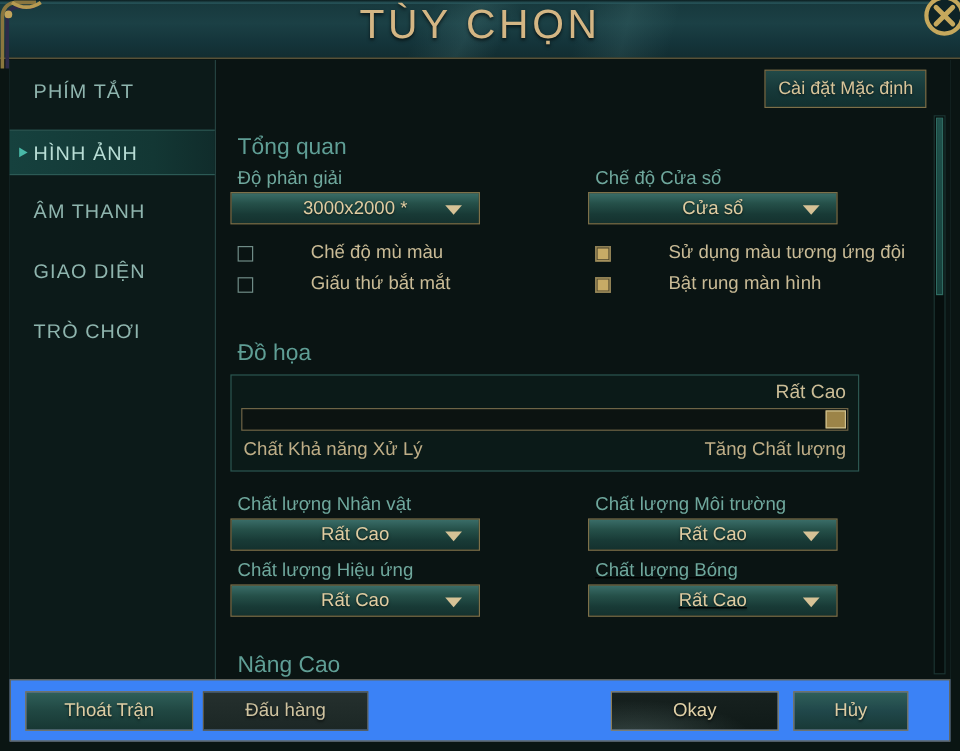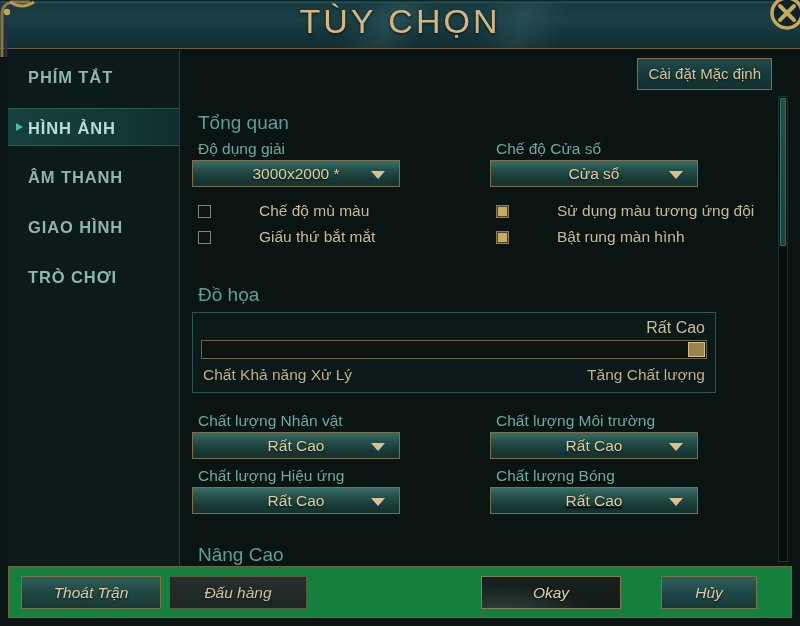--- a/index.html
+++ b/index.html
@@ -82,21 +82,20 @@
   }
   .side-item {
     position: relative;
     height: 38px;
     line-height: 38px;
     padding-left: 20px;
     color: #8fb5ae;
     font-size: 16.5px;
     letter-spacing: 0.9px;
     cursor: pointer;
-    font-weight: bold;
   }
   .side-item:nth-child(1) { margin-top: 8px; }
   .side-item + .side-item { margin-top: 12px; }
   .side-item.active {
     background: linear-gradient(90deg, #16413e 0%, #133734 70%, #102c2b 100%);
     border-top: 1px solid #2c5a55;
     border-bottom: 1px solid #2c5a55;
     color: #b8ddd5;
   }
   .side-arrow {
@@ -264,23 +263,22 @@
     width: 6px; height: 148px;
     background: linear-gradient(180deg, #20524c 0%, #17413c 100%);
     border: 1px solid #2f6b62;
   }
 
   
   .footer {
     position: absolute;
     left: 8px; top: 566px;
     width: 784px; height: 52px;
-    background: #15803d;
+    background: #3b82f6;
     border: 1px solid #6d6142;
-    font-style: italic;
   }
   .footer-btn {
     position: absolute;
     top: 9px;
     height: 33px;
     line-height: 31px;
     font-size: 15.5px;
     text-align: center;
     cursor: pointer;
     border: 1px solid #7d7049;
@@ -291,21 +289,21 @@
     left: 12px; width: 140px;
     background: linear-gradient(180deg, #2f5f59 0%, #204742 50%, #173733 100%);
   }
   .fb-surrender {
     left: 160px; width: 138px;
     border: 1px solid #5d5740;
     background: linear-gradient(180deg, #25302e 0%, #1c2725 100%);
     color: #cfc3a0;
   }
   .fb-okay {
-    left: 472px; width: 140px;
+    left: 500px; width: 140px;
     border: 1px solid #8b7c54;
     background:
       radial-gradient(ellipse at 12% 120%, rgba(180,215,210,0.22) 0%, rgba(0,0,0,0) 58%),
       linear-gradient(180deg, #17211f 0%, #101a18 100%);
     color: #e2d2a8;
   }
   .fb-cancel {
     left: 652px; width: 96px;
     background: linear-gradient(180deg, #2f5f59 0%, #20474a 50%, #183936 100%);
   }
@@ -338,39 +336,39 @@
       <span>PHÍM TẮT</span>
     </div>
     <div class="side-item active">
       <span class="side-arrow"></span>
       <span>HÌNH ẢNH</span>
     </div>
     <div class="side-item">
       <span>ÂM THANH</span>
     </div>
     <div class="side-item">
-      <span>GIAO HÌNH</span>
+      <span>GIAO DIỆN</span>
     </div>
     <div class="side-item">
       <span>TRÒ CHƠI</span>
     </div>
   </div>
 
   <div class="content">
 
     <div class="defaults-row">
       <div class="btn btn-defaults">Cài đặt Mặc định</div>
     </div>
 
     <div class="scrollarea">
 
       <div class="sect-title" style="position:absolute; left:12px; top:16px;">Tổng quan</div>
 
       <div class="col-left" style="top:44px;">
-        <div class="field-label">Độ dụng giải</div>
+        <div class="field-label">Độ phân giải</div>
         <div class="select">
           <span>3000x2000 *</span>
           <span class="caret"></span>
         </div>
       </div>
 
       <div class="col-right" style="top:44px;">
         <div class="field-label">Chế độ Cửa sổ</div>
         <div class="select">
           <span>Cửa sổ</span>

